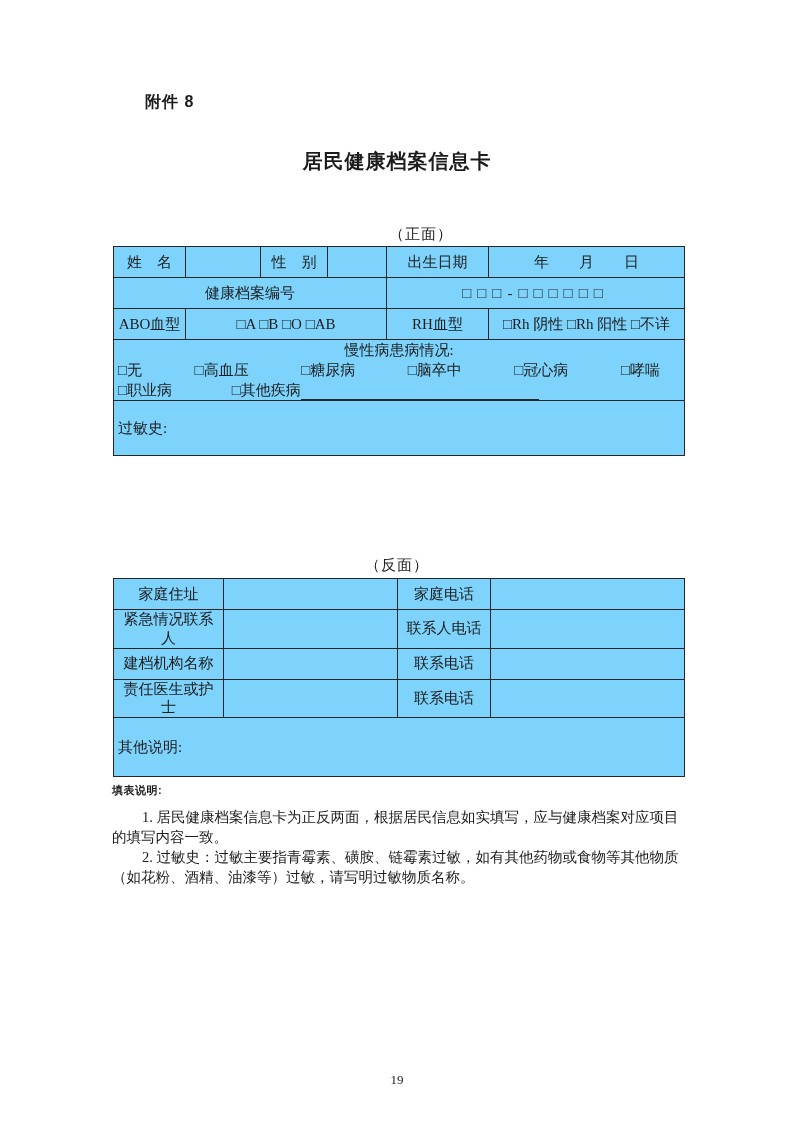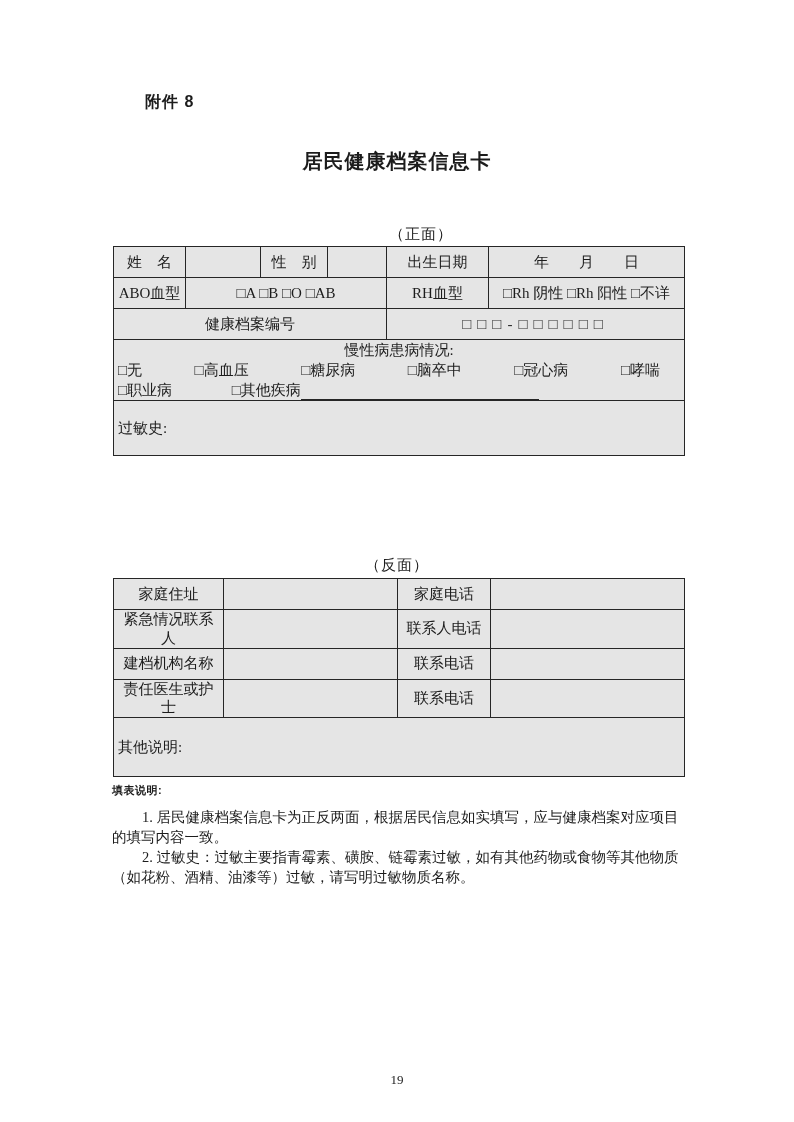--- a/index.html
+++ b/index.html
@@ -6,21 +6,21 @@
   body{
     width:794px;height:1122px;background:#ffffff;position:relative;
     font-family:"Liberation Serif","DejaVu Serif",serif;color:#1c1c1c;
     overflow:hidden;
   }
   .abs{position:absolute;}
   .centered{left:0;right:0;text-align:center;}
   .heading-font{font-family:"Liberation Sans","DejaVu Sans",sans-serif;font-weight:bold;}
 
   
-  table.card{border-collapse:collapse;table-layout:fixed;background:#e5e5e5;}
+  table.card{border-collapse:collapse;table-layout:fixed;background:#7dd3fc;}
   table.card td{
     border:1px solid #262626;font-size:15px;vertical-align:middle;
     padding:0 4px;line-height:1.25;overflow:hidden;
   }
   td.lbl{text-align:center;}
   tr.r31 td{height:30px;}
   td.boxes{font-size:19px;letter-spacing:6px;padding-top:2px;color:#2a2a2a;}
   td.opts{font-size:14.5px;}
 
   
@@ -67,28 +67,28 @@
   <tbody>
       <tr class="r31">
     <td class="lbl">姓　名</td>
     <td></td>
     <td class="lbl">性　别</td>
     <td></td>
     <td class="lbl">出生日期</td>
     <td class="lbl">年　　月　　日</td>
   </tr>
   <tr class="r31">
+    <td colspan="4" class="lbl">健康档案编号</td>
+    <td colspan="2" class="lbl boxes">□□□-□□□□□□</td>
+  </tr>
+  <tr class="r31">
     <td class="lbl">ABO血型</td>
     <td colspan="3" class="lbl opts">□A □B □O □AB</td>
     <td class="lbl">RH血型</td>
     <td class="lbl opts">□Rh 阴性 □Rh 阳性 □不详</td>
-  </tr>
-  <tr class="r31">
-    <td colspan="4" class="lbl">健康档案编号</td>
-    <td colspan="2" class="lbl boxes">□□□-□□□□□□</td>
   </tr>
   <tr>
     <td colspan="6" class="chronic-cell">
       <div class="chk-label">慢性病患病情况:</div>
       <div class="chk-row">
         <span>□无</span>
         <span>□高血压</span>
         <span>□糖尿病</span>
         <span>□脑卒中</span>
         <span>□冠心病</span>

